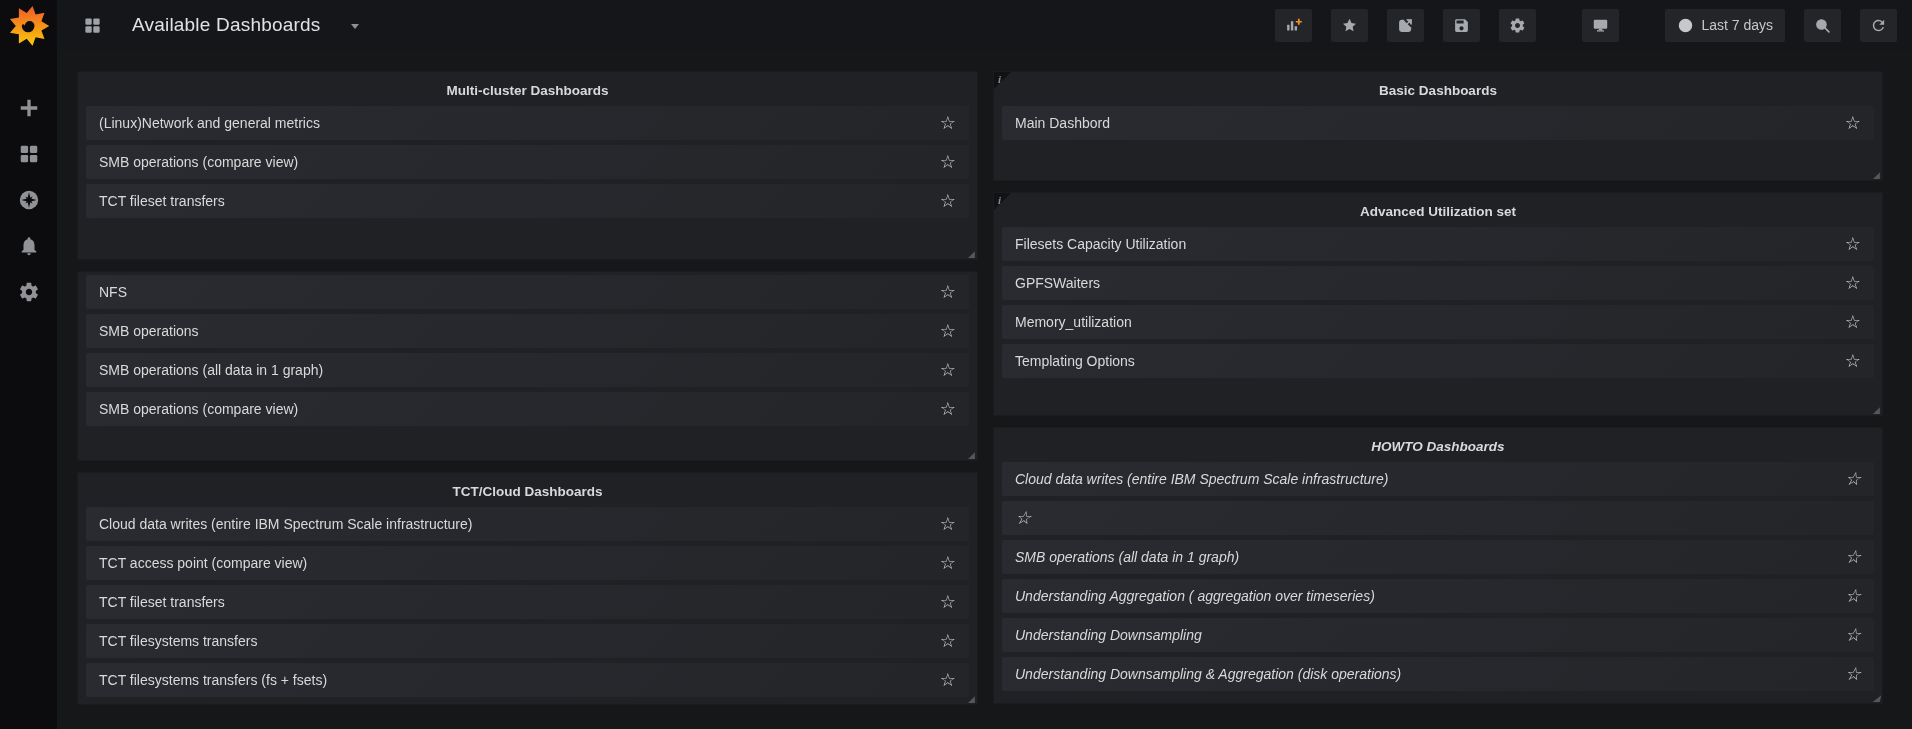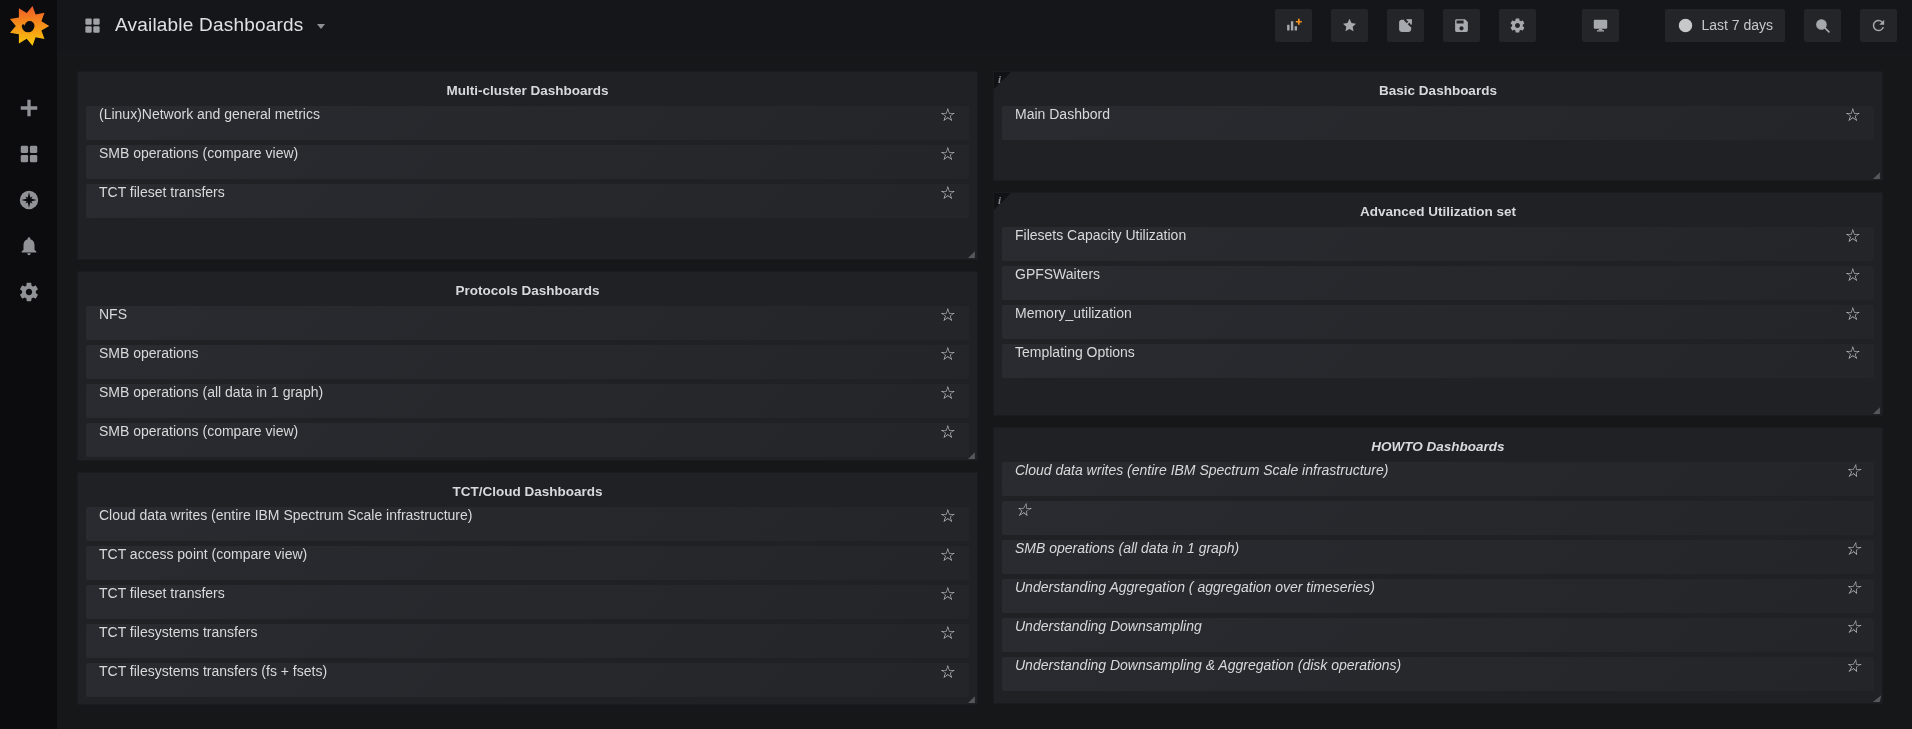--- a/index.html
+++ b/index.html
@@ -10,21 +10,21 @@
   .sidebar { position:fixed; left:0; top:0; width:57px; height:100%;
              background:#0c0c0e; display:flex; flex-direction:column; align-items:center; z-index:10; }
   .logo { width:44px; height:44px; margin-top:3px; cursor:pointer; }
   .side-icons { display:flex; flex-direction:column; align-items:center; gap:24px; margin-top:50px; }
   .side-icons .sicon { width:22px; height:22px; color:#909296; cursor:pointer; }
   .side-icons svg { width:100%; height:100%; fill:currentColor; }
 
   
   .navbar { margin-left:57px; height:50px; background:#141619; display:flex; align-items:center;
             padding:0 15px 0 26px; }
-  .dash-switcher { display:flex; align-items:center; gap:13px; cursor:pointer; }
+  .dash-switcher { display:flex; align-items:center; gap:30px; cursor:pointer; }
   .dash-switcher .grid-ic { width:19px; height:19px; color:#9fa2a6; }
   .dash-switcher svg { width:100%; height:100%; fill:currentColor; }
   .nav-title { font-size:19px; color:#e0e1e3; font-weight:400; letter-spacing:.2px; }
   .caret { width:0; height:0; border-left:4.5px solid transparent; border-right:4.5px solid transparent;
            border-top:5px solid #8d9095; margin-top:3px; }
   .nav-actions { margin-left:auto; display:flex; align-items:center; gap:19px; }
   .nav-btn { height:33px; min-width:37px; padding:0 9px; background:#232528; border-radius:2px;
              display:flex; align-items:center; justify-content:center; gap:7px;
              color:#a6a9ad; cursor:pointer; }
   .nav-btn svg { width:17px; height:17px; fill:currentColor; }
@@ -43,21 +43,21 @@
   #col-left  .panel:nth-child(3){ height:233px; }
   #col-right .panel:nth-child(1){ height:110px; }
   #col-right .panel:nth-child(2){ height:224px; }
   #col-right .panel:nth-child(3){ height:277px;font-style:italic; }
 
   .panel-title { margin-top:7px; height:24px; line-height:24px; text-align:center;
                  font-size:13.5px; font-weight:700; color:#d8d9da; cursor:pointer; }
   .rows { padding:3px 8px 0; }
   .dash-row { height:34px; margin-bottom:5px; border-radius:2px;
               background:linear-gradient(135deg,#2a2b30 0%, #242529 100%);
-              display:flex; align-items:flex-start; padding:0 13px; cursor:pointer; }
+              display:flex; align-items:center; padding:0 13px; cursor:pointer; }
   .row-label { font-size:14px; color:#d8d9da; flex:1 1 auto; white-space:nowrap; overflow:hidden; }
   .row-star { font-size:18px; line-height:1; color:#d0d1d3; cursor:pointer; }
 
   .panel-info { display:none; position:absolute; top:0; left:0; width:17px; height:17px; }
   .panel-info .tri { position:absolute; top:0; left:0; width:0; height:0;
                      border-top:17px solid rgba(0,0,0,.45); border-right:17px solid transparent; }
   .panel-info .info-i { position:absolute; top:1px; left:4px; font-size:11px; font-weight:700;
                         color:#868a92; font-family:"Liberation Serif", serif; font-style:italic; }
   .resize-handle { position:absolute; right:2px; bottom:0; font-size:9px; color:#55575b;
                    cursor:nwse-resize; line-height:1; }
@@ -203,21 +203,20 @@
           <div class="dash-row">
             <span class="row-label">TCT fileset transfers</span>
             <span class="row-star">☆</span>
           </div>
         </div>
     <span class="resize-handle">◢</span>
   </div>
 
   <div class="panel">
 
-    <div class="panel-title">Protocols Dashboards</div>
     <div class="rows">
           <div class="dash-row">
             <span class="row-label">NFS</span>
             <span class="row-star">☆</span>
           </div>
           <div class="dash-row">
             <span class="row-label">SMB operations</span>
             <span class="row-star">☆</span>
           </div>
           <div class="dash-row">

